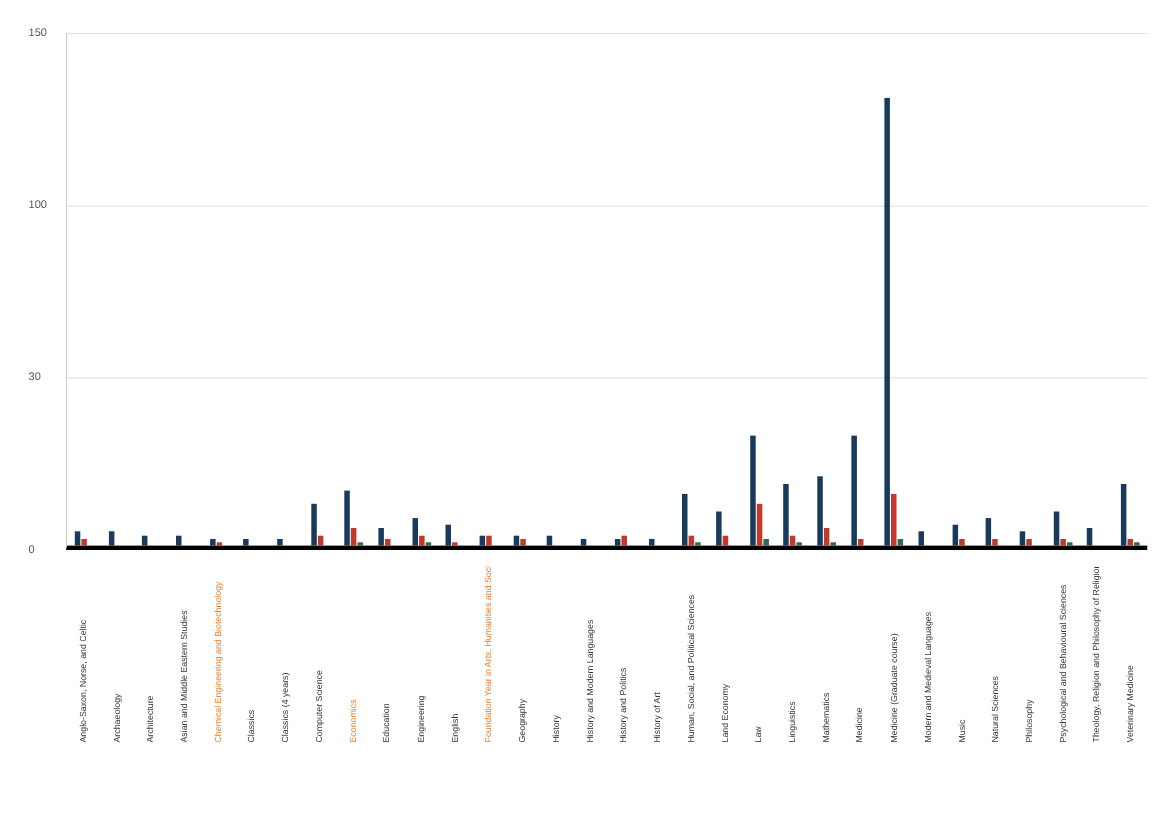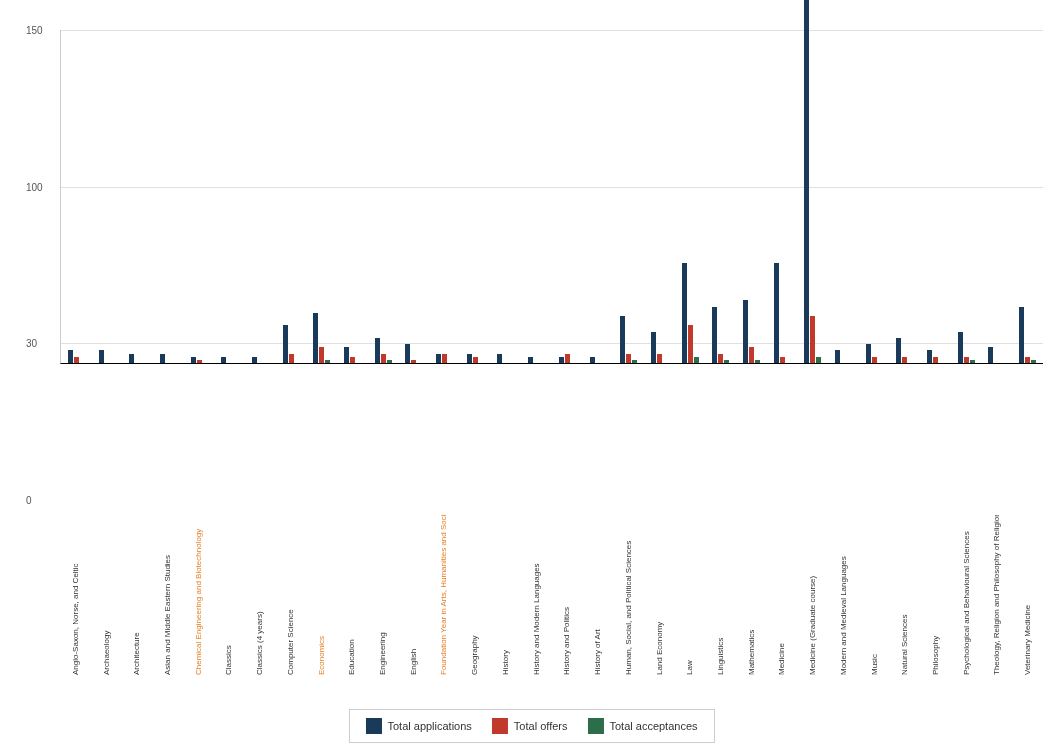--- a/index.html
+++ b/index.html
@@ -22,23 +22,23 @@
     }
     .chart-title {
       text-align: center;
       font-size: 14px;
       color: #333;
       margin-bottom: 10px;
     }
     .chart-area {
       position: relative;
       width: 100%;
-      height: 334px;
+      height: 470px;
       border-left: 1px solid #ccc;
-      border-bottom: 1px solid #000000;
+      border-bottom: 4px solid #000000;
     }
     .y-axis-label {
       position: absolute;
       left: -45px;
       top: 50%;
       transform: rotate(-90deg) translateX(50%);
       font-size: 11px;
       color: #555;
       white-space: nowrap;
     }
@@ -410,27 +410,13 @@
         </div>
         <div class="x-label-item">
           <div class="x-label-text">Theology, Religion and Philosophy of Religion</div>
         </div>
         <div class="x-label-item">
           <div class="x-label-text">Veterinary Medicine</div>
         </div>
       </div>
   </div>
 
-  <div class="legend" id="legend">
-      <div class="legend-item">
-        <div class="legend-swatch applications"></div>
-        <span>Total applications</span>
-      </div>
-      <div class="legend-item">
-        <div class="legend-swatch offers"></div>
-        <span>Total offers</span>
-      </div>
-      <div class="legend-item">
-        <div class="legend-swatch acceptances"></div>
-        <span>Total acceptances</span>
-      </div>
-    </div>
 </div>
 
 </body></html>

